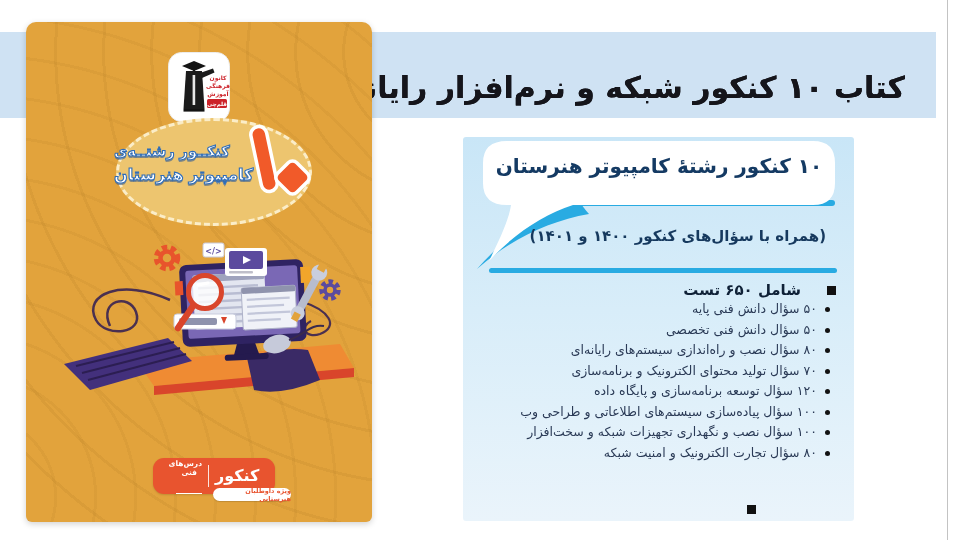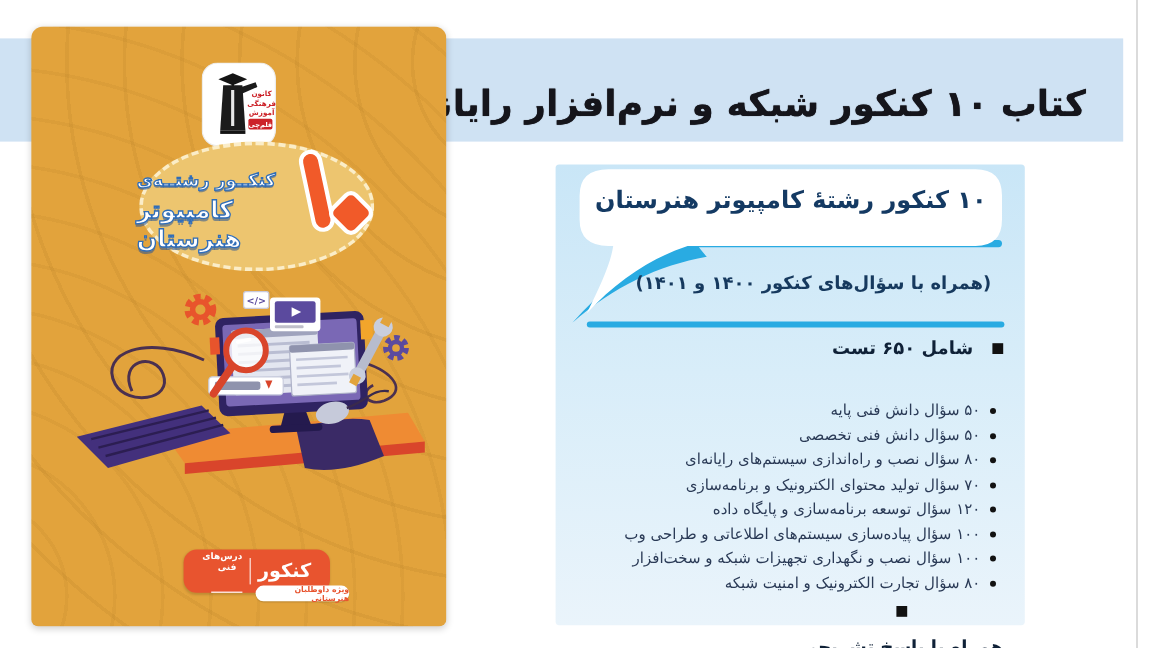--- a/index.html
+++ b/index.html
@@ -18,21 +18,21 @@
           repeating-radial-gradient(circle at -15% 95%, rgba(173,120,34,0.13) 0 3px, transparent 3px 40px),
           #e2a33c;
         box-shadow:0 2px 6px rgba(0,0,0,.18);}
   .logo{position:absolute;left:142px;top:30px;width:62px;height:70px;}
   .ellipse{position:absolute;left:90px;top:96px;width:196px;height:108px;border-radius:50%;
            background:#edc56f;border:3px dashed rgba(252,240,205,.95);box-sizing:border-box;}
   .book-title{position:absolute;left:88px;top:118px;width:144px;text-align:left;direction:rtl;
               color:#fff;font-weight:bold;-webkit-text-stroke:1.1px #2f6db8;
               text-shadow:0 2px 0 rgba(38,84,150,.55);}
   .book-title .l1{font-size:14.5px;line-height:23px;}
-  .book-title .l2{font-size:20px;line-height:24px;}
+  .book-title .l2{font-size:16px;line-height:24px;}
   .num10{position:absolute;left:222px;top:100px;width:66px;height:88px;}
   .illus{position:absolute;left:30px;top:218px;width:300px;height:160px;}
   .banner{position:absolute;left:127px;top:436px;width:122px;height:36px;background:#e8542f;
           border-radius:11px;display:flex;direction:rtl;align-items:center;justify-content:center;
           gap:6px;color:#fff;box-shadow:0 1px 2px rgba(0,0,0,.15);}
   .banner-main{font-size:16px;font-weight:bold;line-height:1;}
   .banner-div{width:1px;height:22px;background:rgba(255,255,255,.85);}
   .banner-sub{font-size:7.5px;font-weight:bold;text-align:right;line-height:9px;}
   .banner-sub .u{border-bottom:1px solid #fff;display:inline-block;padding:0 5px 16px;}
   .pill{position:absolute;left:187px;top:466px;width:78px;height:13px;background:#fff;border-radius:7px;
@@ -40,26 +40,26 @@
         font-size:6.5px;font-weight:bold;color:#e8542f;box-shadow:0 1px 1px rgba(0,0,0,.15);}
   
   .info{position:absolute;left:463px;top:137px;width:391px;height:384px;border-radius:3px;direction:rtl;
         background:linear-gradient(180deg,#c9e6f7 0%,#d8edf9 45%,#eaf4fb 100%);}
   .bubble-svg{position:absolute;left:0;top:0;width:391px;height:134px;}
   .bubble-title{position:absolute;left:20px;top:17px;width:352px;text-align:center;
                 font-size:20px;font-weight:bold;color:#143a63;direction:rtl;white-space:nowrap;}
   .subtitle{position:absolute;right:28px;top:90px;font-size:15px;font-weight:bold;color:#16395e;
             direction:rtl;white-space:nowrap;}
   .rule{position:absolute;left:26px;right:17px;top:131px;height:5px;border-radius:3px;background:#29abe2;}
-  .sq-item{position:absolute;right:18px;display:flex;direction:rtl;align-items:center;gap:16px;
+  .sq-item{position:absolute;right:18px;display:flex;direction:rtl;align-items:center;gap:26px;
            font-size:15px;font-weight:bold;color:#0f2137;white-space:nowrap;}
   .sq-item .sq{width:9px;height:9px;background:#111;display:inline-block;flex:0 0 auto;}
   .includes{top:144px;}
   .panel-footer{top:368px;flex-direction:column;}
-  .tests{position:absolute;top:195px;right:24px;left:6px;margin:0;padding:0;list-style:none;}
+  .tests{position:absolute;top:162px;right:24px;left:6px;margin:0;padding:0;list-style:none;}
   .tests li{position:relative;height:20.5px;line-height:20.5px;padding-right:13px;
             font-size:12.5px;color:#2a3a56;white-space:nowrap;overflow:visible;}
   .tests li::before{content:"";position:absolute;right:0;top:8px;width:5px;height:5px;
                     border-radius:50%;background:#121212;}
 </style>
 </head>
 <body>
 
 <div class="page">
 

